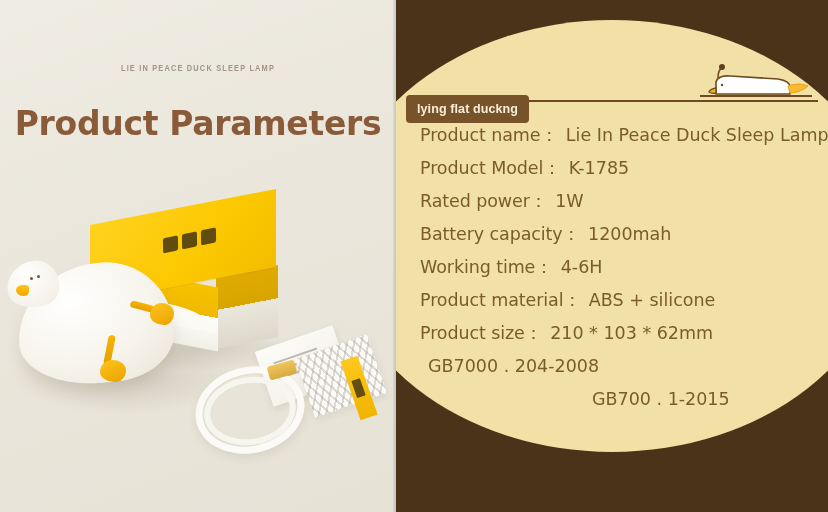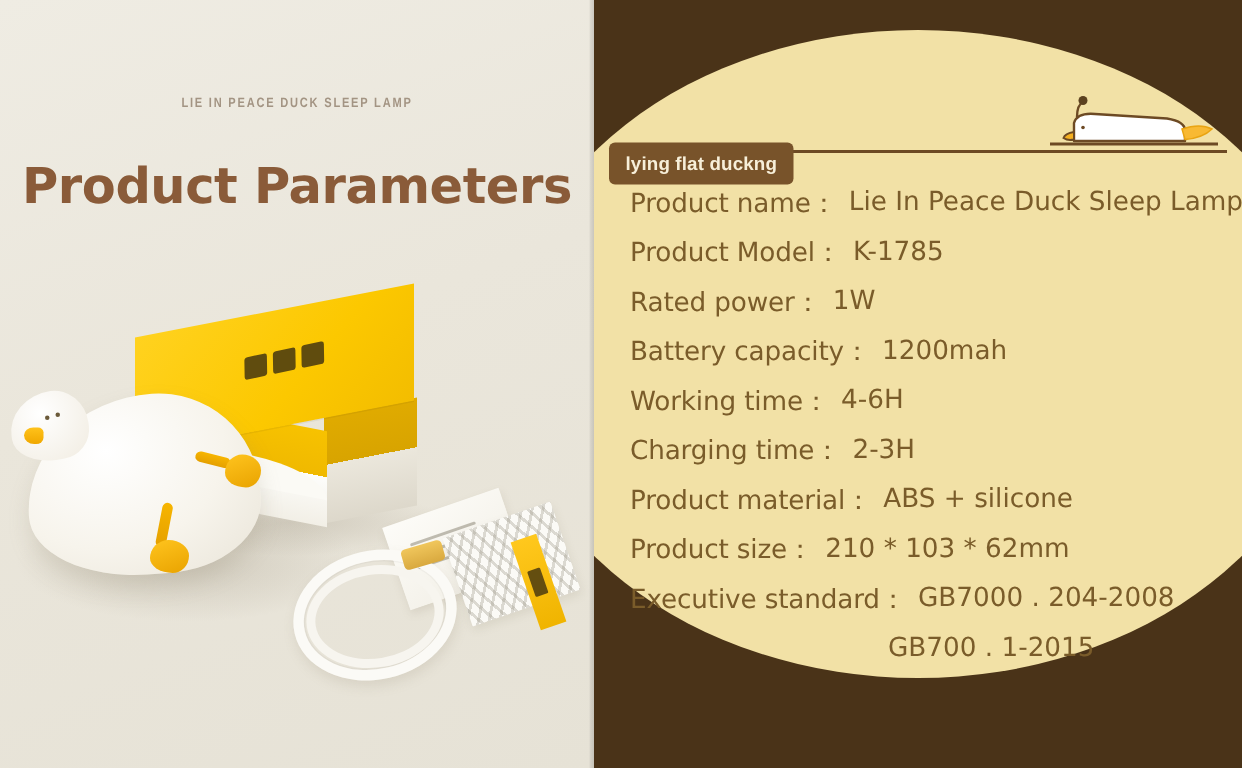--- a/index.html
+++ b/index.html
@@ -265,33 +265,28 @@
         </div>
         <div class="spec-row">
           <span class="spec-label">Battery capacity：</span>
           <span class="spec-val">1200mah</span>
         </div>
         <div class="spec-row">
           <span class="spec-label">Working time：</span>
           <span class="spec-val">4-6H</span>
         </div>
         <div class="spec-row">
-          <span class="spec-label">Charging time：</span>
-          <span class="spec-val">2-3H</span>
-        </div>
-        <div class="spec-row">
           <span class="spec-label">Product material：</span>
           <span class="spec-val">ABS + silicone</span>
         </div>
         <div class="spec-row">
           <span class="spec-label">Product size：</span>
           <span class="spec-val">210 * 103 * 62mm</span>
         </div>
         <div class="spec-row">
-          <span class="spec-label">Executive standard：</span>
           <span class="spec-val">GB7000 . 204-2008</span>
         </div>
         <div class="spec-row indent">
           <span class="spec-val" style="margin-left:0;">GB700 . 1-2015</span>
         </div>
       </div>
     </div>
   </div>
 </div>
 

